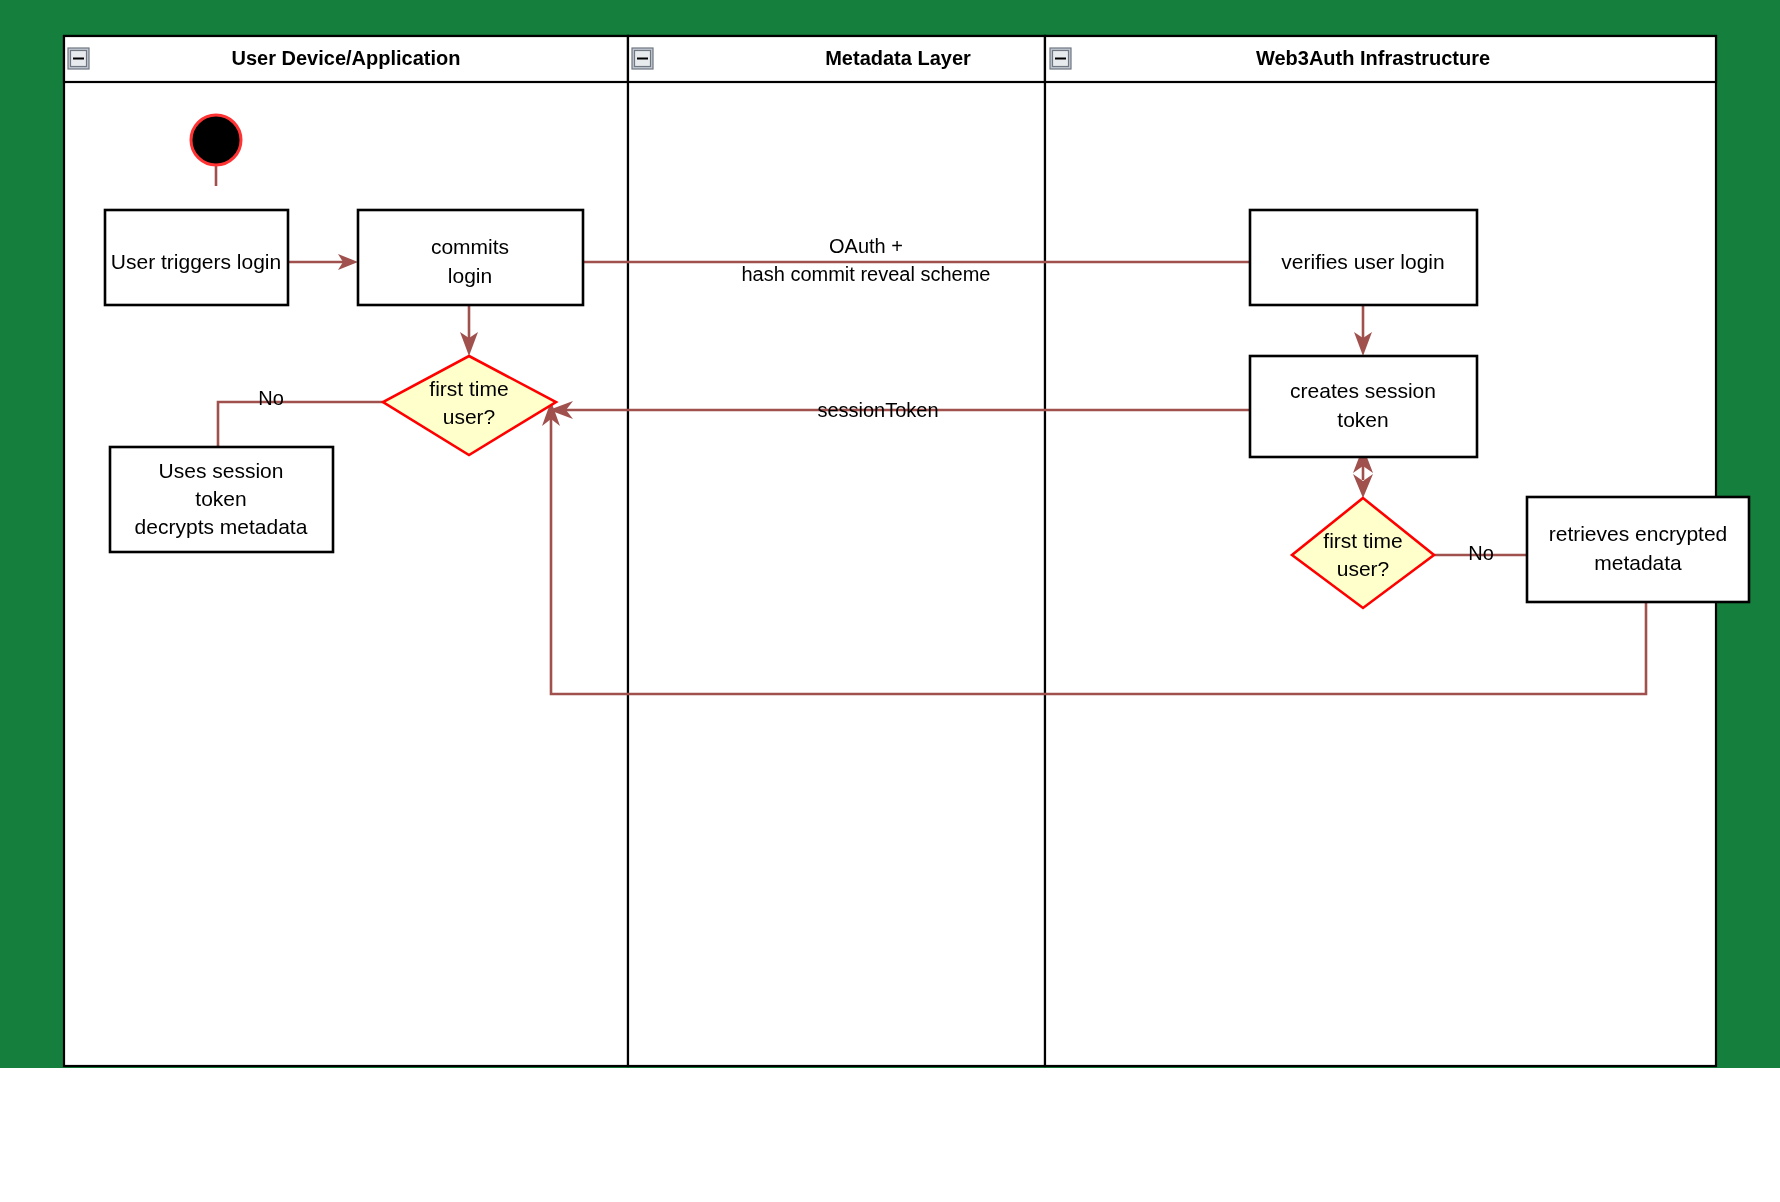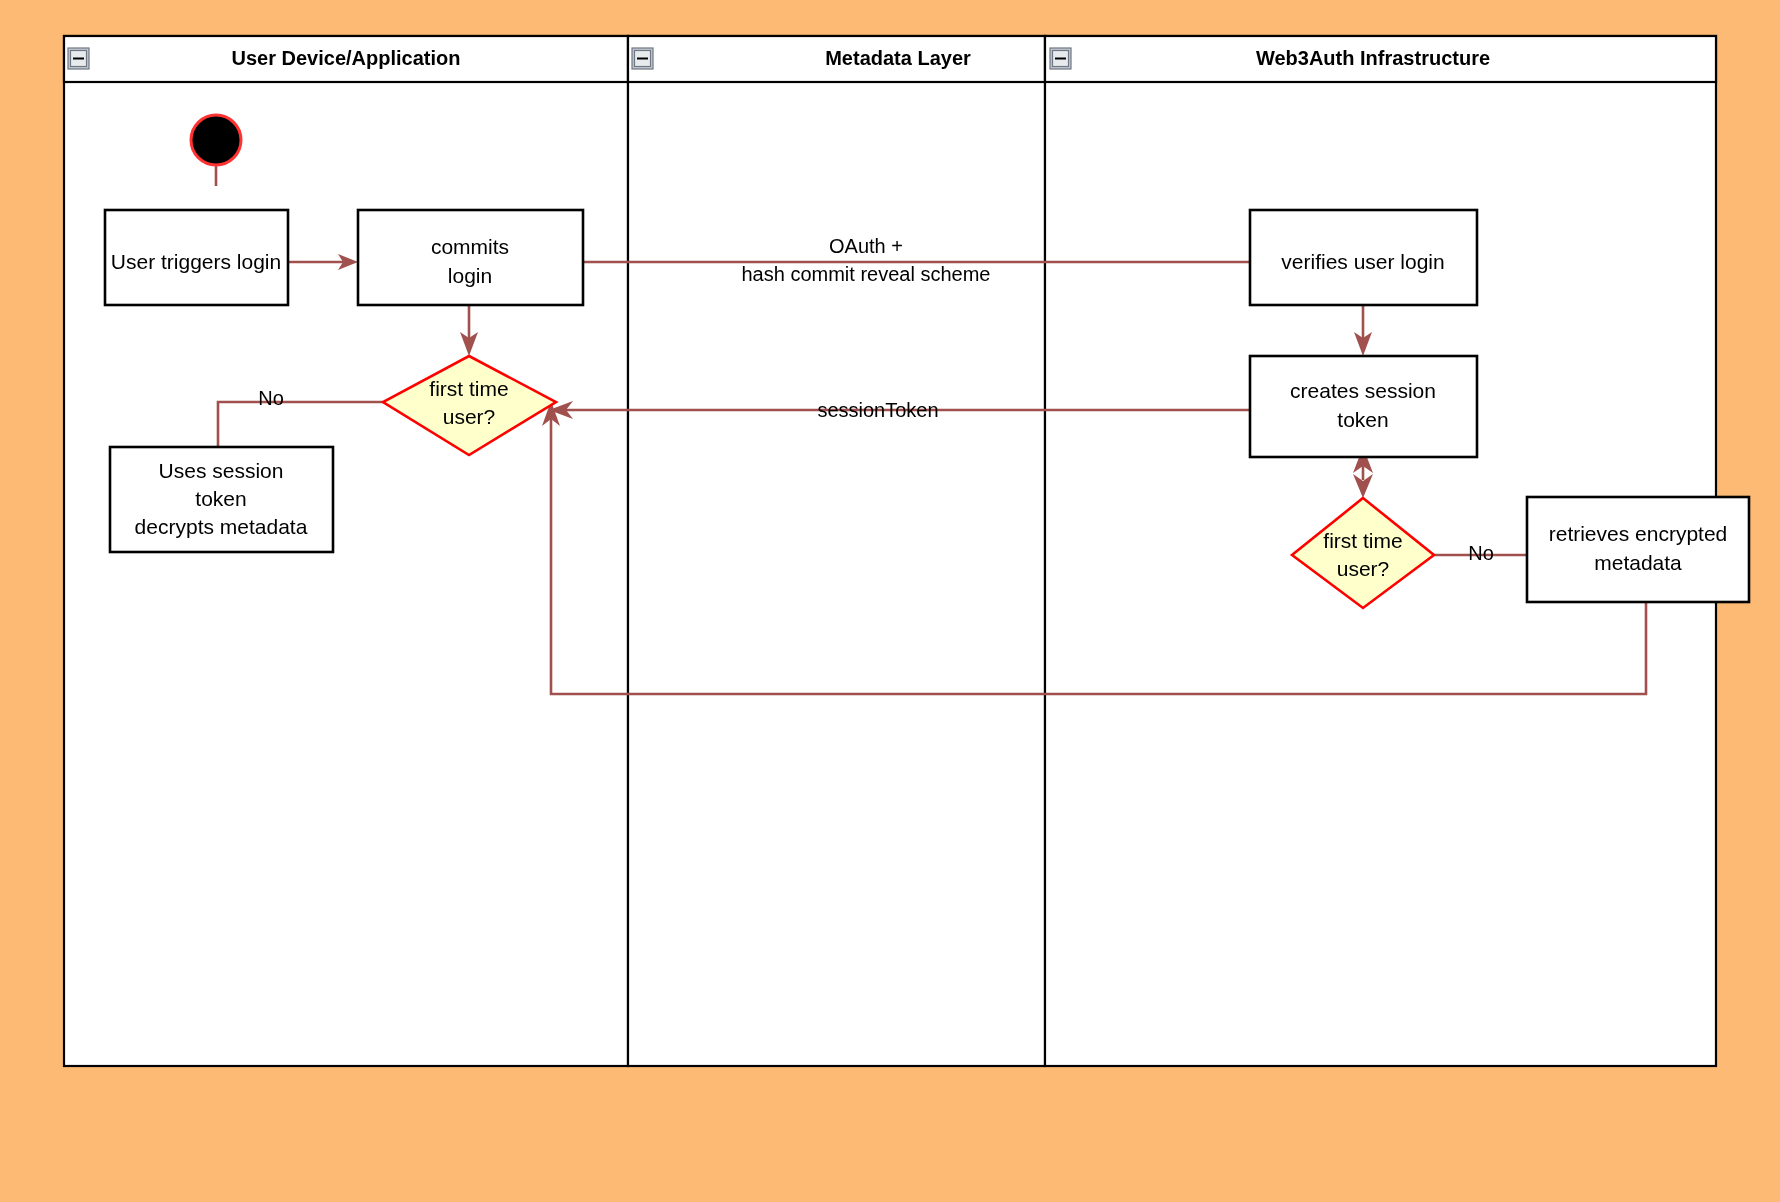--- a/index.html
+++ b/index.html
@@ -5,22 +5,22 @@
 <style>
   html, body {
     margin: 0;
     padding: 0;
     background: #ffffff;
     font-family: "Liberation Sans", sans-serif;
   }
   #stage {
     position: relative;
     width: 1780px;
-    height: 1202px;
-    background: #fdba74;
+    height: 1068px;
+    background: #15803d;
     overflow: hidden;
   }
   svg#diagram {
     display: block;
     width: 1780px;
     height: 1202px;
   }
   .lane-rect {
     fill: #ffffff;
     stroke: #000000;

